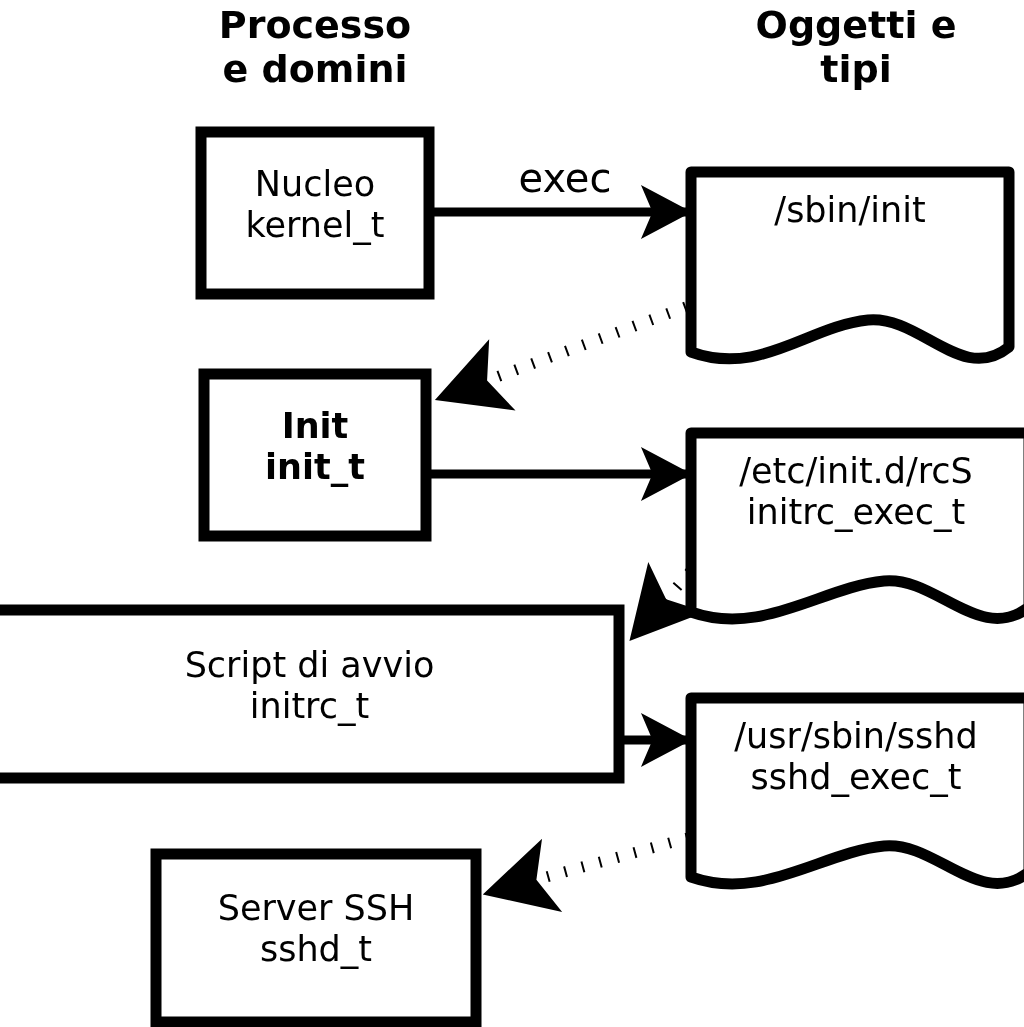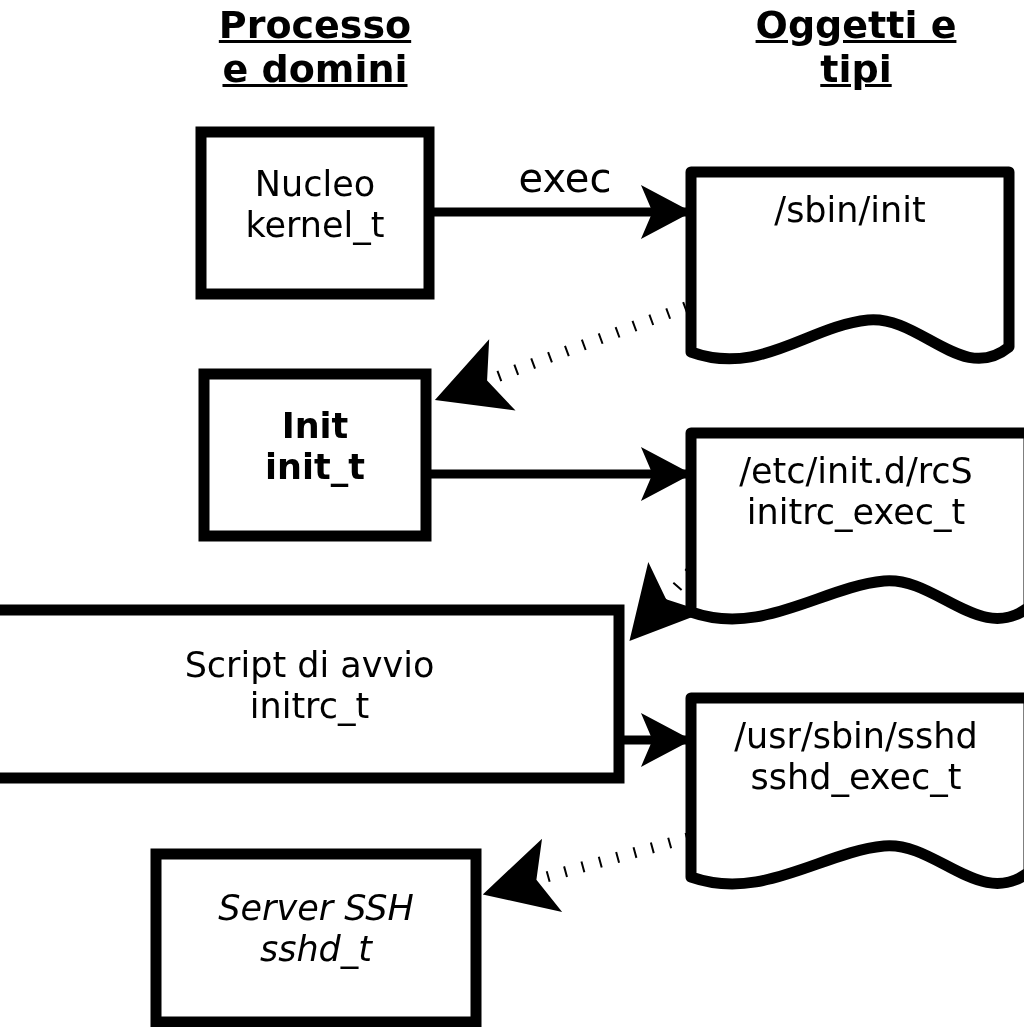--- a/index.html
+++ b/index.html
@@ -25,21 +25,20 @@
     height: 1027px;
   }
   .col-header {
     position: absolute;
     font-weight: bold;
     font-size: 38px;
     line-height: 1.15;
     text-align: center;
     color: #000000;
     white-space: pre-line;
-    text-decoration: underline;
   }
   #header-left  { left: 150px; top: 4px;  width: 330px; }
   #header-right { left: 696px; top: 4px;  width: 320px; }
 
   .node-text {
     position: absolute;
     text-align: center;
     color: #000000;
     font-size: 35px;
     line-height: 1.18;
@@ -123,21 +122,21 @@
   <div class="node-text" style="left:204px; top:406px; width:222px;font-weight:bold;">
     <div>Init</div>
     <div>init_t</div>
   </div>
 
   <div class="node-text" style="left:0px; top:645px; width:619px;">
     <div>Script di avvio</div>
     <div>initrc_t</div>
   </div>
 
-  <div class="node-text" style="left:156px; top:888px; width:320px;font-style:italic;">
+  <div class="node-text" style="left:156px; top:888px; width:320px;">
     <div>Server SSH</div>
     <div>sshd_t</div>
   </div>
 
   <div class="node-text" style="left:691px; top:190px; width:318px;">
     <div>/sbin/init</div>
   </div>
 
   <div class="node-text" style="left:691px; top:451px; width:330px;">
     <div>/etc/init.d/rcS</div>

